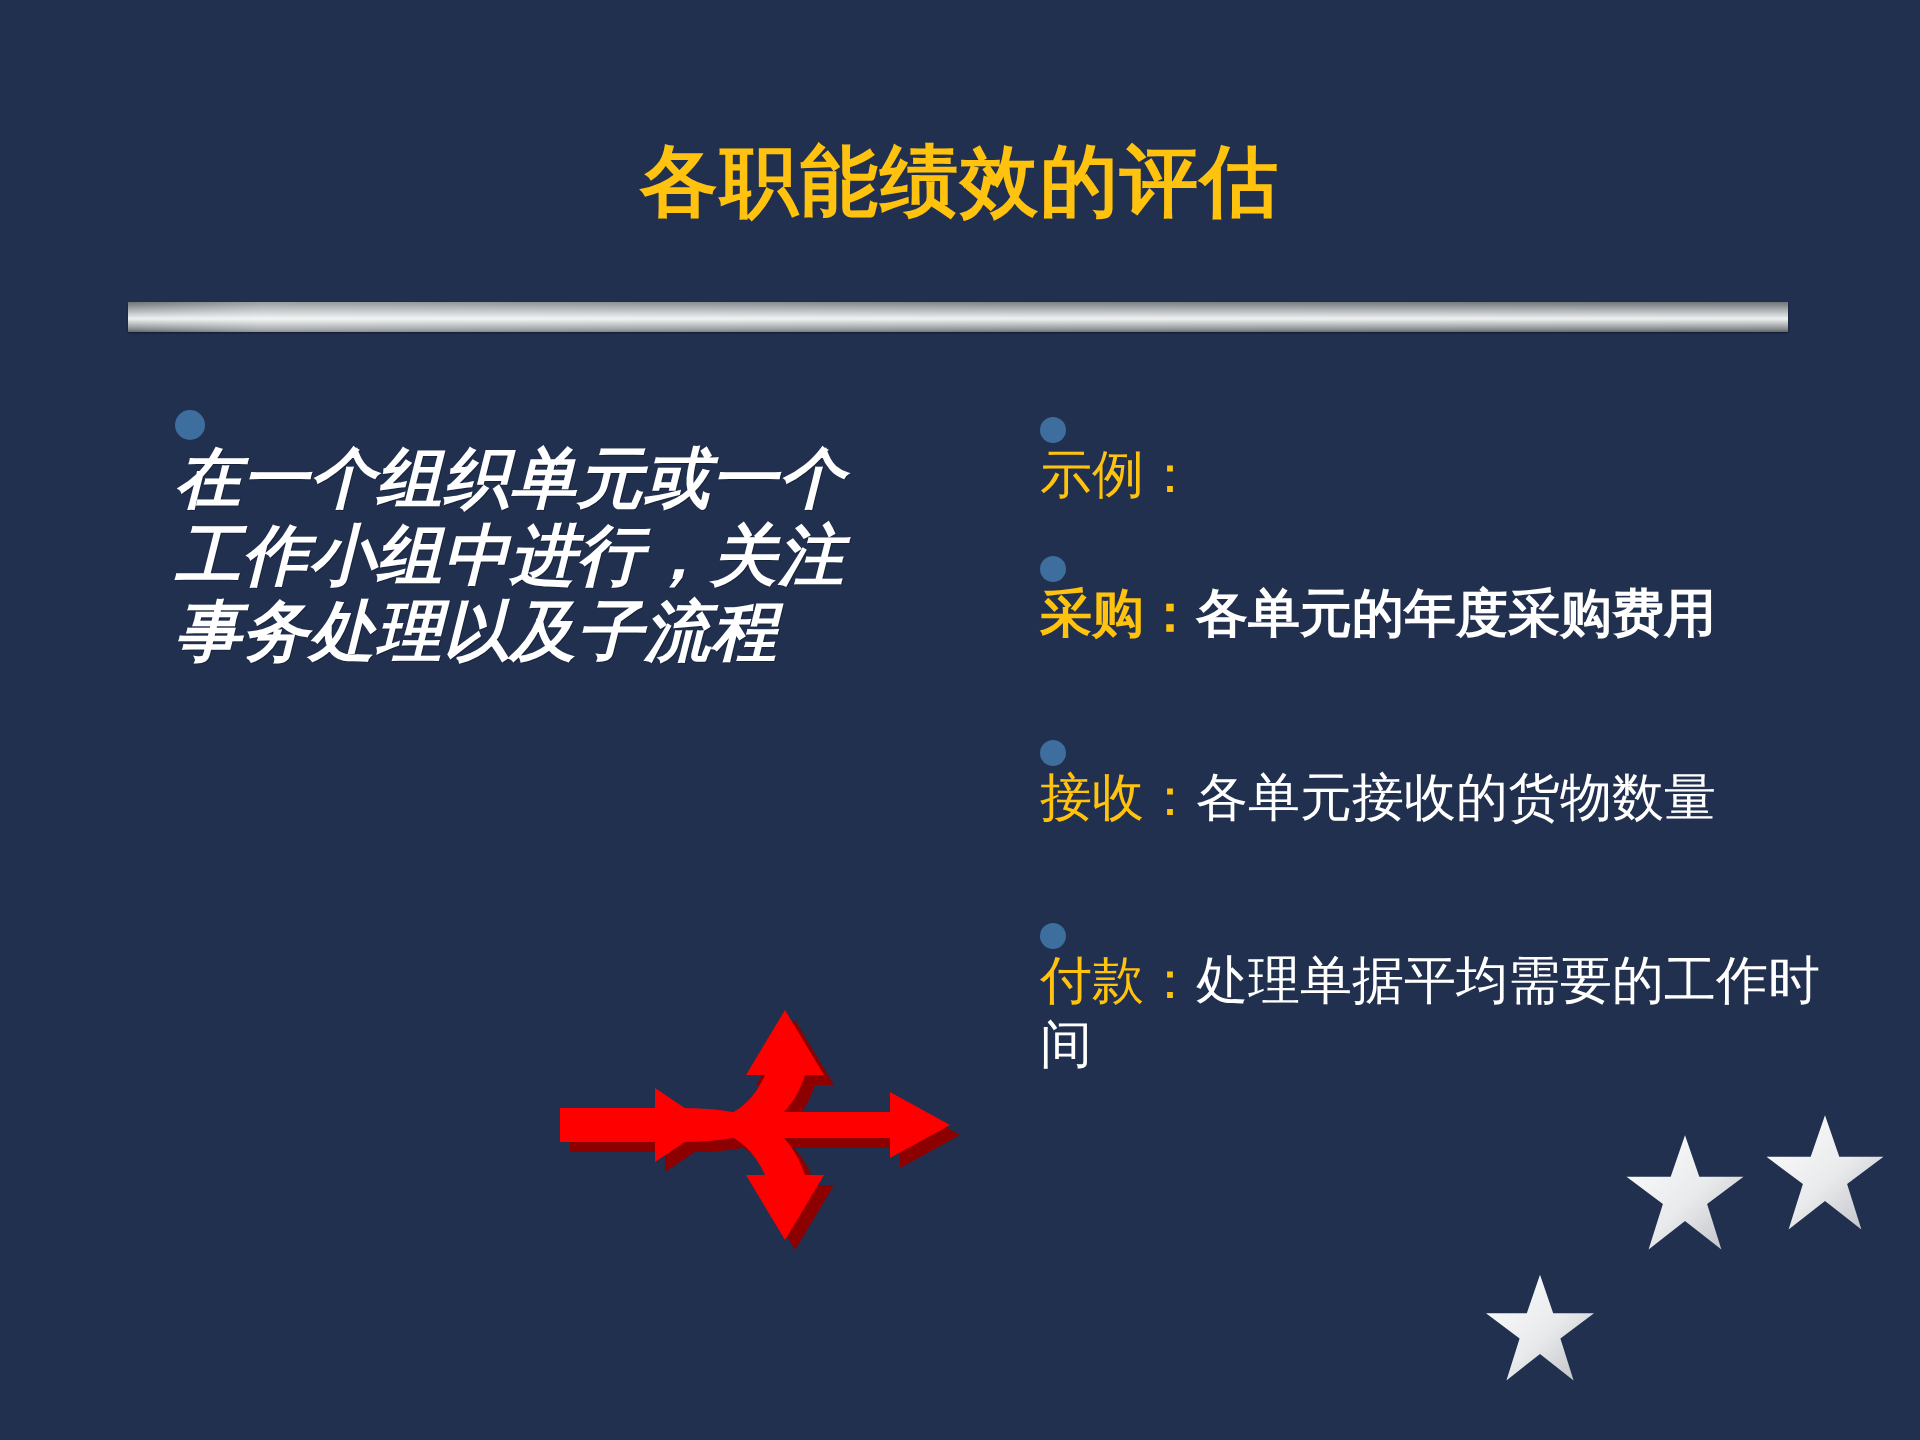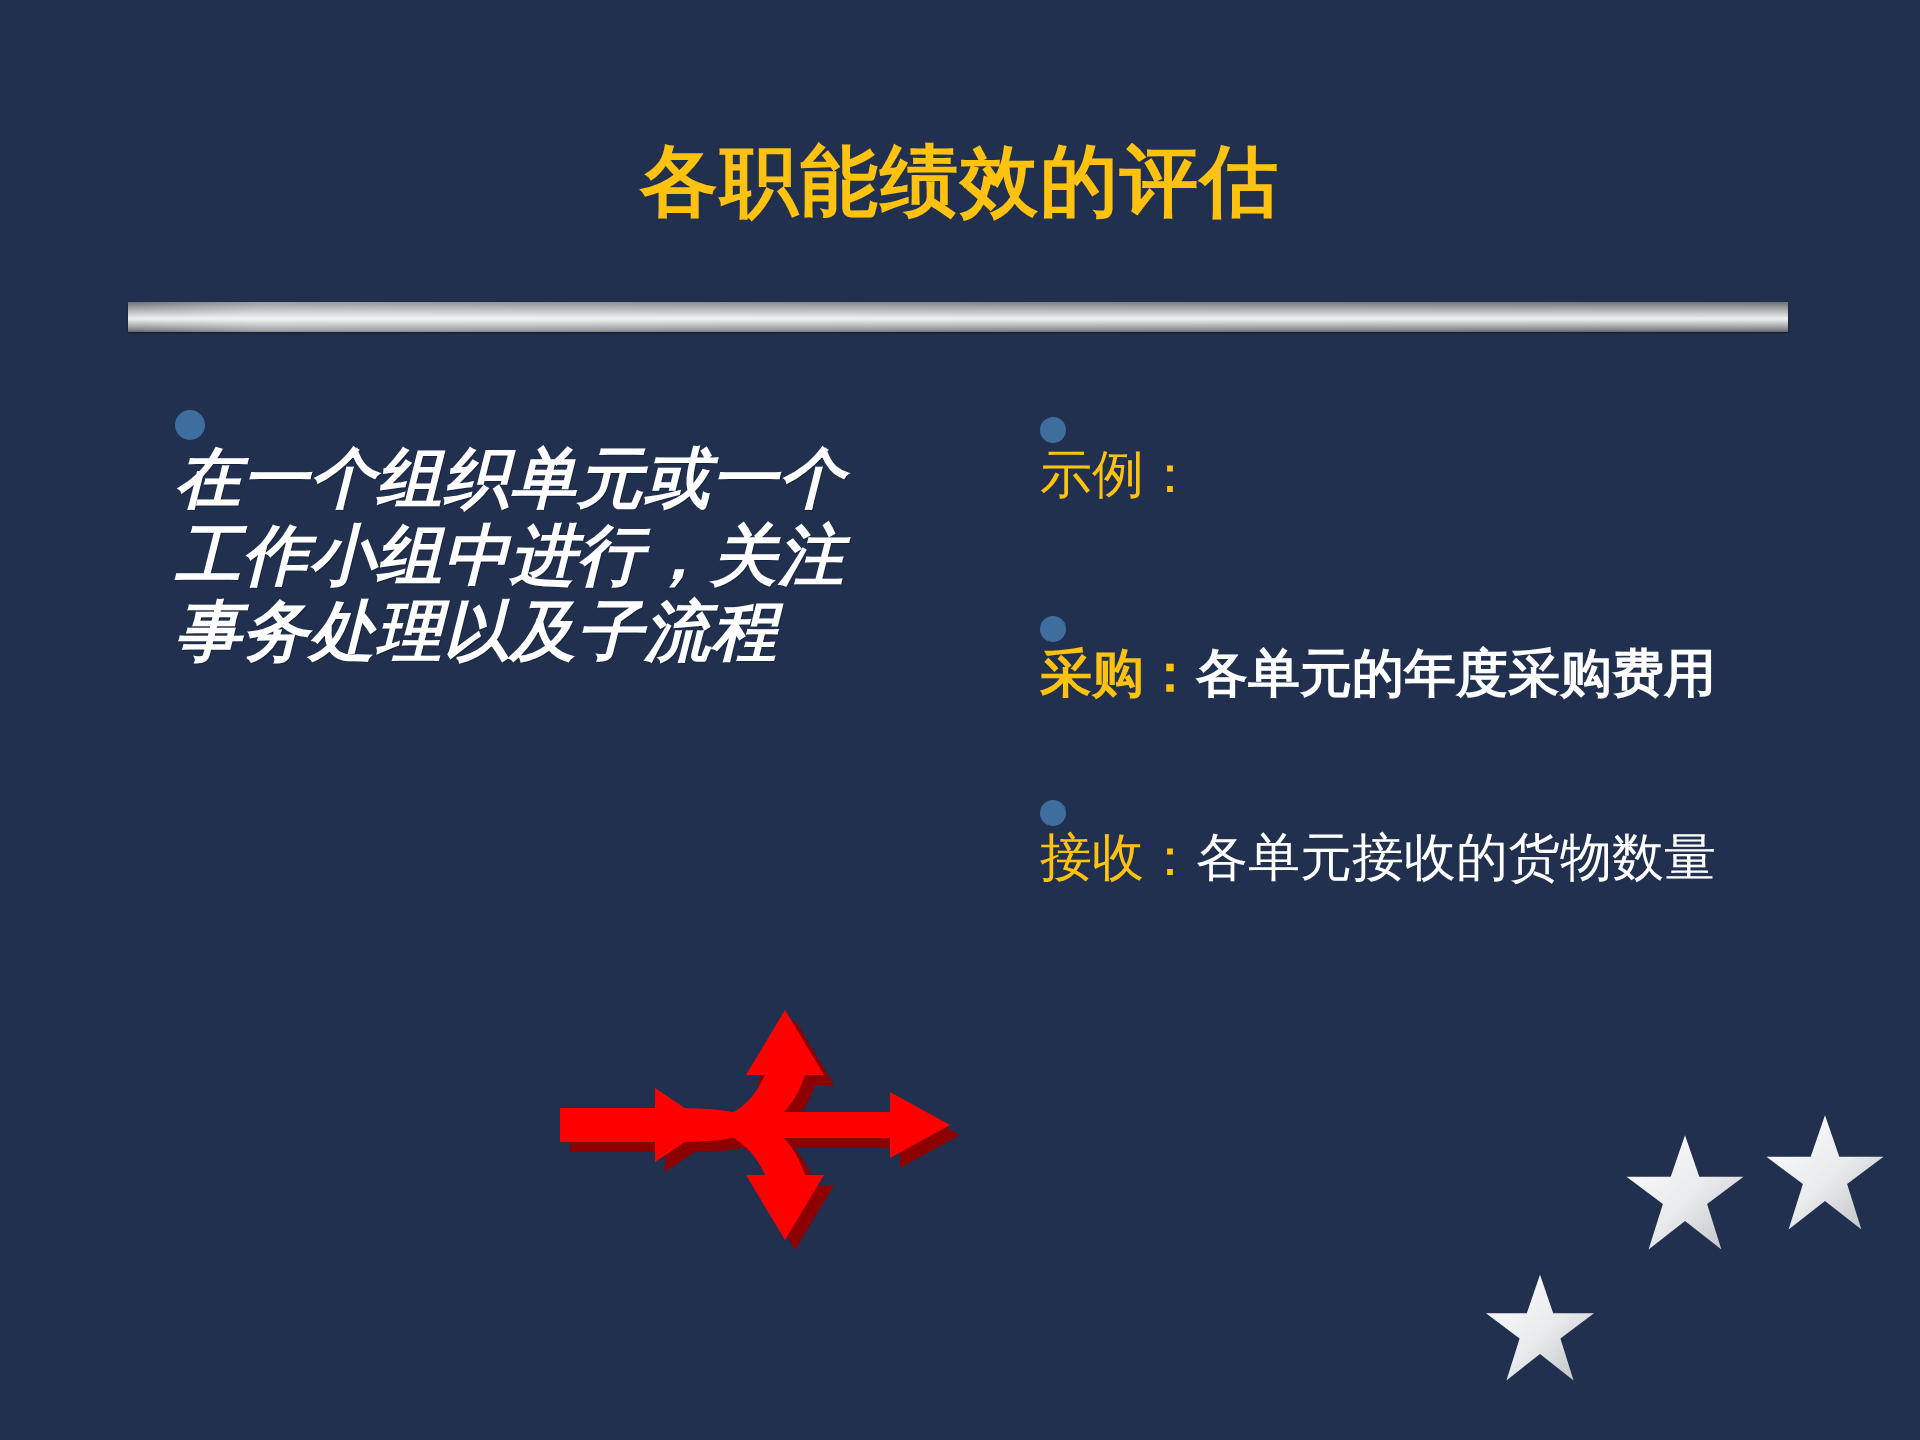--- a/index.html
+++ b/index.html
@@ -104,21 +104,21 @@
   
   .rline{
     font-size:52px;
     line-height:1.22;
     font-family:Liberation Serif, serif;
     color:#ffffff;
   }
   .label{color:#FFC20E;}
   .rline.bold{font-weight:bold;}
   .r-gap-1{margin-top:10px;}
-  .r-gap-2{margin-top:88px;}
+  .r-gap-2{margin-top:28px;}
   .r-gap-3{margin-top:72px;}
 
   
   #arrow{
     position:absolute;
     left:560px; top:1000px;
     width:470px; height:250px;
   }
 
   
@@ -156,20 +156,26 @@
       </span>
     </div>
 
     <div class="bullet-row r-gap-3">
       <span class="dot right-dot"></span>
       <span class="rline">
         <span class="label">接收：</span><span>各单元接收的货物数量</span>
       </span>
     </div>
 
+    <div class="bullet-row r-gap-3">
+      <span class="dot right-dot"></span>
+      <span class="rline">
+        <span class="label">付款：</span><span>处理单据平均需要的工作时间</span>
+      </span>
+    </div>
 
   </div>
 
   <svg id="arrow" viewBox="0 0 470 250">
 
     <g transform="translate(10,10)" fill="#8d0000">
       <path d="M0,108 L95,108 L95,88 L150,125 L95,162 L95,142 L0,142 Z"></path>
       <path d="M95,125 C150,125 185,120 205,75 L186,75 L225,10 L264,75 L245,75 C222,145 160,142 95,142 Z"></path>
       <path d="M95,108 C160,108 222,105 245,175 L264,175 L225,240 L186,175 L205,175 C185,130 150,125 95,125 Z"></path>
       <path d="M205,112 L330,112 L330,92 L390,125 L330,158 L330,138 L205,138 Z"></path>

